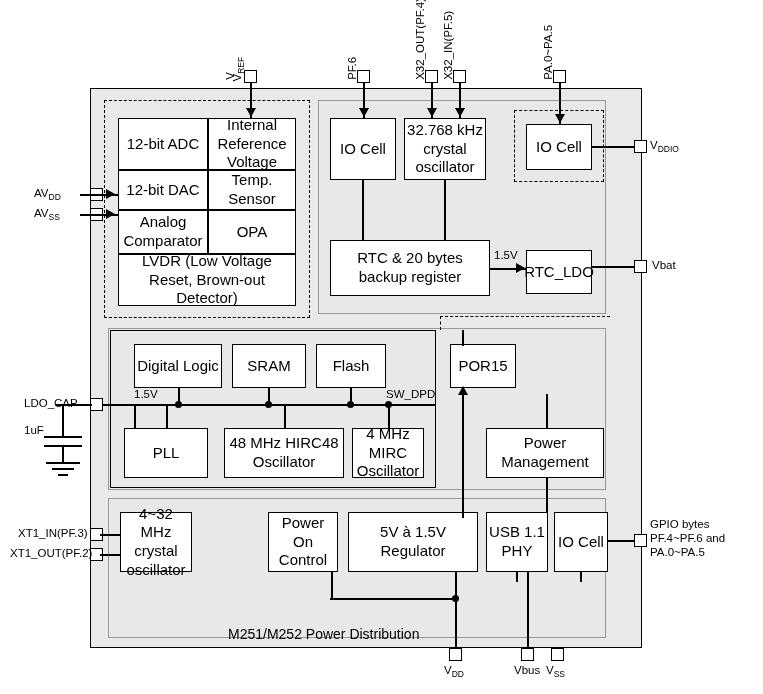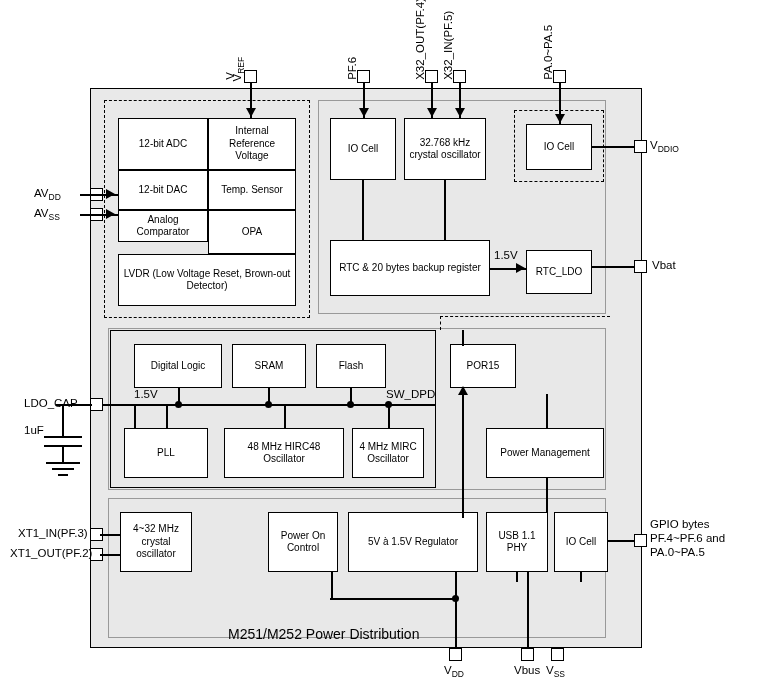--- a/index.html
+++ b/index.html
@@ -1,20 +1,20 @@
 <!DOCTYPE html>
 <html><head>
 <meta charset="utf-8">
 <style>
   html,body{margin:0;padding:0;background:#fff;}
   body{font-family:"Liberation Sans",sans-serif;color:#000;}
   #stage{position:relative;width:763px;height:694px;overflow:hidden;background:#fff;}
   .box{position:absolute;box-sizing:border-box;border:1px solid #000;background:#fff;
        display:flex;align-items:center;justify-content:center;text-align:center;
-       font-size:10px;line-height:1.25;padding:2px;}
+       font-size:15px;line-height:1.25;padding:2px;}
   .plain{position:absolute;box-sizing:border-box;}
   .lbl{position:absolute;font-size:11.5px;line-height:1.2;white-space:nowrap;}
   .lbl.multi{white-space:normal;}
   .vert{position:absolute;font-size:11.5px;line-height:1.2;white-space:nowrap;
         transform-origin:left bottom;transform:rotate(-90deg);}
   .grayfill{background:#e8e8e8;}
   .outer{position:absolute;border:1.5px solid #000;background:#e9e9e9;box-sizing:border-box;}
   .dash{position:absolute;border:1.5px dashed #000;box-sizing:border-box;background:#e9e9e9;}
   .line{position:absolute;background:#000;}
   .hl{height:1.5px;}
@@ -55,21 +55,21 @@
     </div>
   <div class="box" style="left:208px;top:118px;width:88px;height:52px;">
       <span>Internal Reference Voltage</span>
     </div>
   <div class="box" style="left:118px;top:170px;width:90px;height:40px;">
       <span>12-bit DAC</span>
     </div>
   <div class="box" style="left:208px;top:170px;width:88px;height:40px;">
       <span>Temp. Sensor</span>
     </div>
-  <div class="box" style="left:118px;top:210px;width:90px;height:32px;">
+  <div class="box" style="left:118px;top:210px;width:90px;height:44px;">
       <span>Analog Comparator</span>
     </div>
   <div class="box" style="left:208px;top:210px;width:88px;height:44px;">
       <span>OPA</span>
     </div>
   <div class="box" style="left:118px;top:254px;width:178px;height:52px;">
       <span>LVDR (Low Voltage Reset, Brown-out Detector)</span>
     </div>
 
   <div class="box" style="left:330px;top:118px;width:66px;height:62px;">

